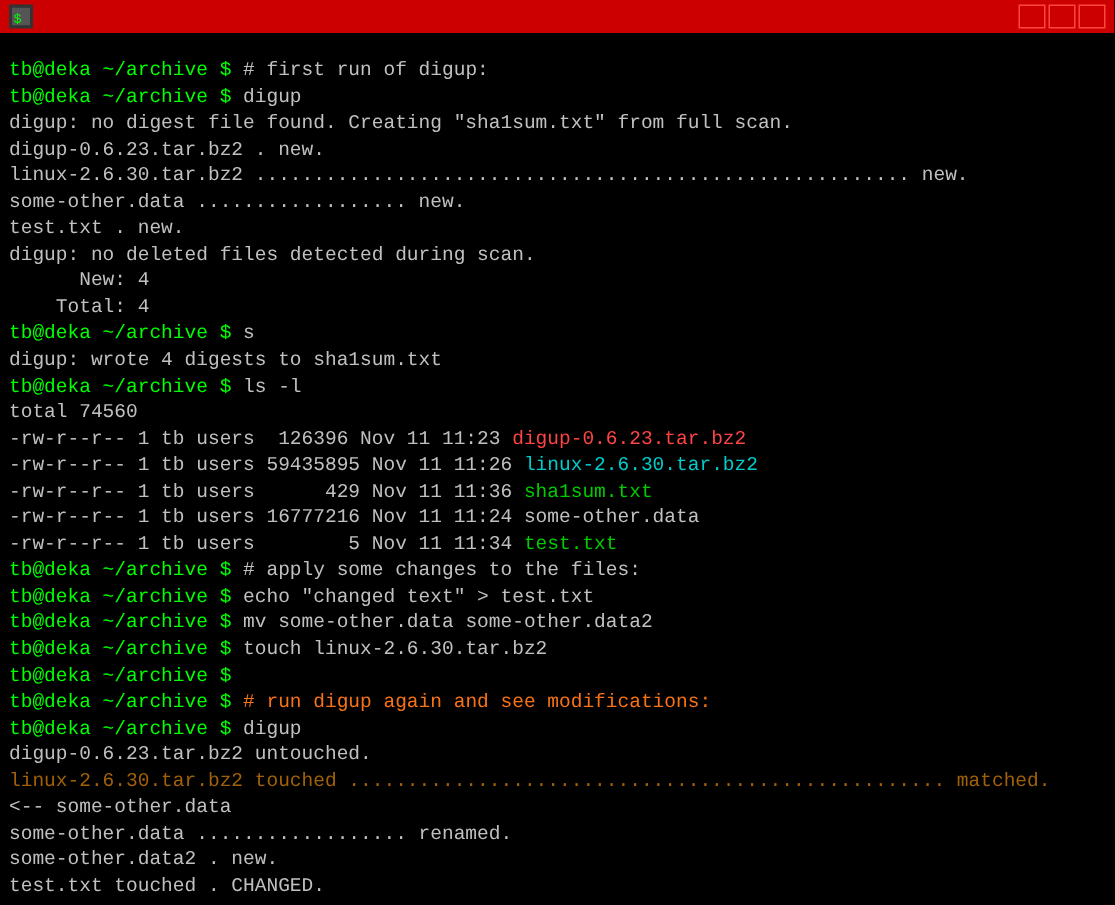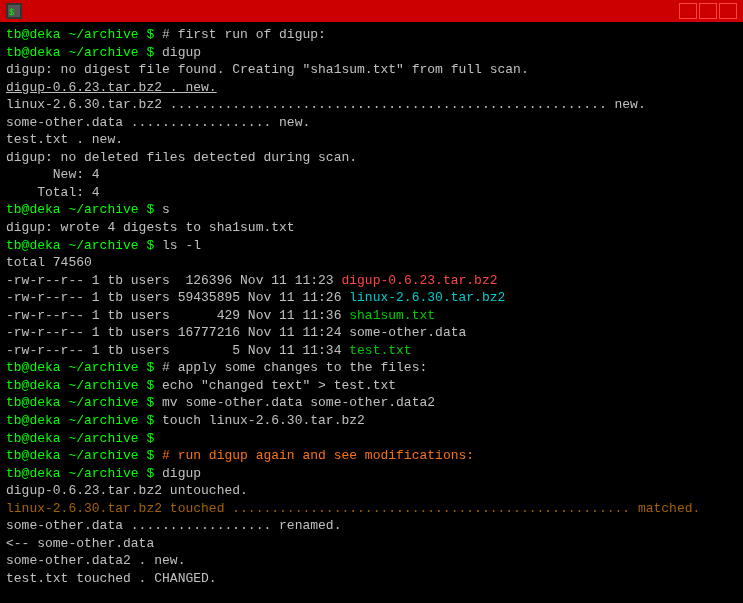--- a/index.html
+++ b/index.html
@@ -57,21 +57,21 @@
       justify-content: center;
       cursor: pointer;
     }
     .titlebar-btn.close {
       background: #cc0000;
     }
     .terminal {
       flex: 1;
       background: #000;
       color: #c0c0c0;
-      padding: 4px 6px;
+      padding: 16px 6px;
       overflow-y: auto;
       line-height: 1.35;
     }
     .line {
       white-space: pre;
       display: block;
     }
     .prompt-user { color: #00ff00; }
   </style>
 </head>
@@ -89,21 +89,21 @@
     <div class="titlebar-buttons">
       <div class="titlebar-btn"></div>
       <div class="titlebar-btn"></div>
       <div class="titlebar-btn close"></div>
     </div>
   </div>
   <div class="terminal" id="terminal">
       <div class="line"><span class="prompt-user" style="color: rgb(0, 255, 0);">tb@deka ~/archive $ </span><span style="color: rgb(192, 192, 192);"># first run of digup:</span></div>
       <div class="line"><span class="prompt-user" style="color: rgb(0, 255, 0);">tb@deka ~/archive $ </span><span style="color: rgb(192, 192, 192);">digup</span></div>
       <div class="line" style="color: rgb(192, 192, 192);">digup: no digest file found. Creating "sha1sum.txt" from full scan.</div>
-      <div class="line" style="color: rgb(192, 192, 192); text-decoration: underline;">digup-0.6.23.tar.bz2 . new.</div>
+      <div class="line" style="color: rgb(192, 192, 192);">digup-0.6.23.tar.bz2 . new.</div>
       <div class="line" style="color: rgb(192, 192, 192);">linux-2.6.30.tar.bz2 ........................................................ new.</div>
       <div class="line" style="color: rgb(192, 192, 192);">some-other.data .................. new.</div>
       <div class="line" style="color: rgb(192, 192, 192);">test.txt . new.</div>
       <div class="line" style="color: rgb(192, 192, 192);">digup: no deleted files detected during scan.</div>
       <div class="line" style="color: rgb(192, 192, 192);">      New: 4</div>
       <div class="line" style="color: rgb(192, 192, 192);">    Total: 4</div>
       <div class="line"><span class="prompt-user" style="color: rgb(0, 255, 0);">tb@deka ~/archive $ </span><span style="color: rgb(192, 192, 192);">s</span></div>
       <div class="line" style="color: rgb(192, 192, 192);">digup: wrote 4 digests to sha1sum.txt</div>
       <div class="line"><span class="prompt-user" style="color: rgb(0, 255, 0);">tb@deka ~/archive $ </span><span style="color: rgb(192, 192, 192);">ls -l</span></div>
       <div class="line" style="color: rgb(192, 192, 192);">total 74560</div>
@@ -114,18 +114,18 @@
       <div class="line"><span style="color: rgb(192, 192, 192);">-rw-r--r-- 1 tb users        5 Nov 11 11:34 </span><span style="color: rgb(0, 204, 0);">test.txt</span></div>
       <div class="line"><span class="prompt-user" style="color: rgb(0, 255, 0);">tb@deka ~/archive $ </span><span style="color: rgb(192, 192, 192);"># apply some changes to the files:</span></div>
       <div class="line"><span class="prompt-user" style="color: rgb(0, 255, 0);">tb@deka ~/archive $ </span><span style="color: rgb(192, 192, 192);">echo "changed text" &gt; test.txt</span></div>
       <div class="line"><span class="prompt-user" style="color: rgb(0, 255, 0);">tb@deka ~/archive $ </span><span style="color: rgb(192, 192, 192);">mv some-other.data some-other.data2</span></div>
       <div class="line"><span class="prompt-user" style="color: rgb(0, 255, 0);">tb@deka ~/archive $ </span><span style="color: rgb(192, 192, 192);">touch linux-2.6.30.tar.bz2</span></div>
       <div class="line"><span class="prompt-user" style="color: rgb(0, 255, 0);">tb@deka ~/archive $ </span><span style="color: rgb(192, 192, 192);"></span></div>
       <div class="line"><span class="prompt-user" style="color: rgb(0, 255, 0);">tb@deka ~/archive $ </span><span style="color: #f97316;"># run digup again and see modifications:</span></div>
       <div class="line"><span class="prompt-user" style="color: rgb(0, 255, 0);">tb@deka ~/archive $ </span><span style="color: rgb(192, 192, 192);">digup</span></div>
       <div class="line" style="color: rgb(192, 192, 192);">digup-0.6.23.tar.bz2 untouched.</div>
       <div class="line" style="color: #a16207;">linux-2.6.30.tar.bz2 touched ................................................... matched.</div>
+      <div class="line" style="color: rgb(192, 192, 192);">&lt;-- some-other.data</div>
       <div class="line" style="color: rgb(192, 192, 192);">some-other.data .................. renamed.</div>
-      <div class="line" style="color: rgb(192, 192, 192);">&lt;-- some-other.data</div>
       <div class="line" style="color: rgb(192, 192, 192);">some-other.data2 . new.</div>
       <div class="line" style="color: rgb(192, 192, 192);">test.txt touched . CHANGED.</div>
     </div>
 </div>
 
 </body></html>

